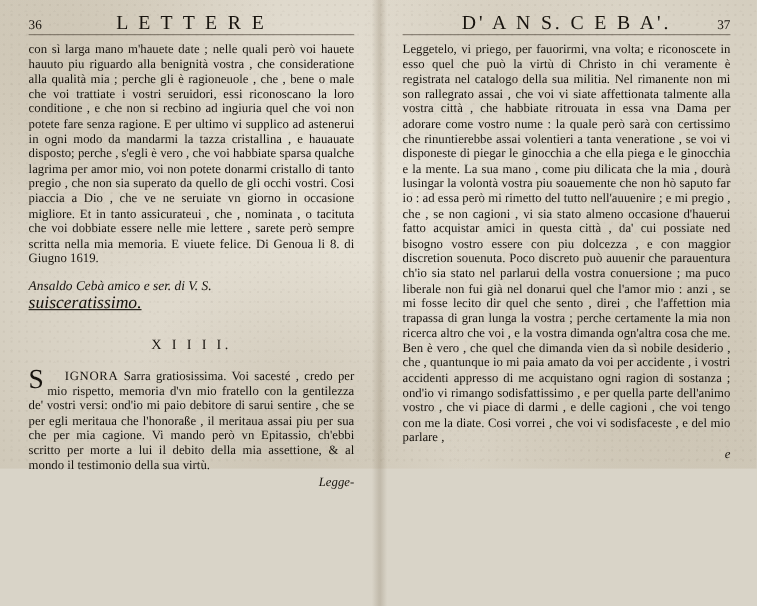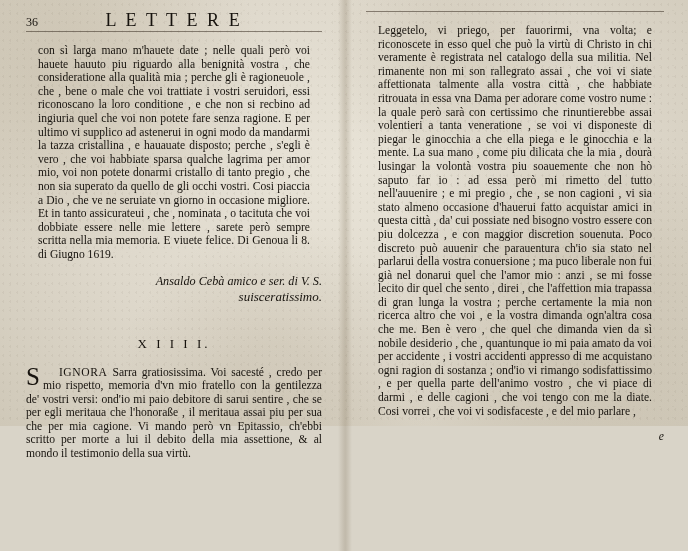--- a/index.html
+++ b/index.html
@@ -62,33 +62,33 @@
     margin:1px 0 6px 0;
   }
 
   .body{
     font-size:11.6px;
     line-height:13.6px;
     text-align:justify;
     text-justify:inter-word;
     hyphens:manual;
   }
-  .body p{margin:12px;text-indent:0;}
+  .body p{margin:0;text-indent:0;}
 
   .sig{
     margin-top:11px;
-    text-align:right;
+    text-align:left;
     font-style:italic;
     font-size:12.2px;
     line-height:15px;
   }
-  .sig .l2{font-size:13px;}
+  .sig .l2{font-size:16px;text-decoration:underline;}
 
   .chapnum{
-    margin-top:32px;
+    margin-top:22px;
     text-align:center;
     font-size:13px;
     letter-spacing:3px;
   }
 
   .dropwrap{
     margin-top:14px;
   }
   .dropcap{
     float:left;
@@ -148,23 +148,29 @@
     </div>
 
     <div class="chapnum">X I I I I.</div>
 
     <div class="body dropwrap">
       <span class="dropcap">S</span>
       <span class="smallcaps">IGNORA</span>
       <span>Sarra gratiosissima. Voi sacesté , credo per mio rispetto, memoria d'vn mio fratello con la gentilezza de' vostri versi: ond'io mi paio debitore di sarui sentire , che se per egli meritaua che l'honoraße , il meritaua assai piu per sua che per mia cagione.  Vi mando però vn Epitassio, ch'ebbi scritto per morte a lui il debito della mia assettione, &amp; al mondo il testimonio della sua virtù.</span>
     </div>
 
+    <div class="catch">Legge-</div>
   </div>
 
   <div class="col right">
+    <div class="runhead">
+      <span class="folio" style="visibility:hidden">37</span>
+      <span class="title">D' A N S.  C E B A'.</span>
+      <span class="folio">37</span>
+    </div>
     <div class="rule"></div>
 
     <div class="body">
       <p>Leggetelo, vi priego, per fauorirmi, vna volta; e riconoscete in esso quel che può la virtù di Christo in chi veramente è registrata nel catalogo della sua militia.  Nel rimanente non mi son rallegrato assai , che voi vi siate affettionata talmente alla vostra città , che habbiate ritrouata in essa vna Dama per adorare come vostro nume : la quale però sarà con certissimo che rinuntierebbe assai volentieri a tanta veneratione , se voi vi disponeste di piegar le ginocchia a che ella piega e le ginocchia e la mente. La sua mano , come piu dilicata che la mia , dourà lusingar la volontà vostra piu soauemente che non hò saputo far io : ad essa però mi rimetto del tutto nell'auuenire ; e mi pregio , che , se non cagioni , vi sia stato almeno occasione d'hauerui fatto acquistar amici in questa città , da' cui possiate ned bisogno vostro essere con piu dolcezza , e con maggior discretion souenuta.  Poco discreto può auuenir che parauentura ch'io sia stato nel parlarui della vostra conuersione ; ma puco liberale non fui già nel donarui quel che l'amor mio : anzi , se mi fosse lecito dir quel che sento , direi , che l'affettion mia trapassa di gran lunga la vostra ; perche certamente la mia non ricerca altro che voi , e la vostra dimanda ogn'altra cosa che me.  Ben è vero , che quel che dimanda vien da sì nobile desiderio , che , quantunque io mi paia amato da voi per accidente , i vostri accidenti appresso di me acquistano ogni ragion di sostanza ; ond'io vi rimango sodisfattissimo , e per quella parte dell'animo vostro , che vi piace di darmi , e delle cagioni , che voi tengo con me la diate.  Cosi vorrei , che voi vi sodisfaceste , e del mio parlare ,</p>
     </div>
 
     <div class="catch-r">e</div>
   </div>
 </div>
 

